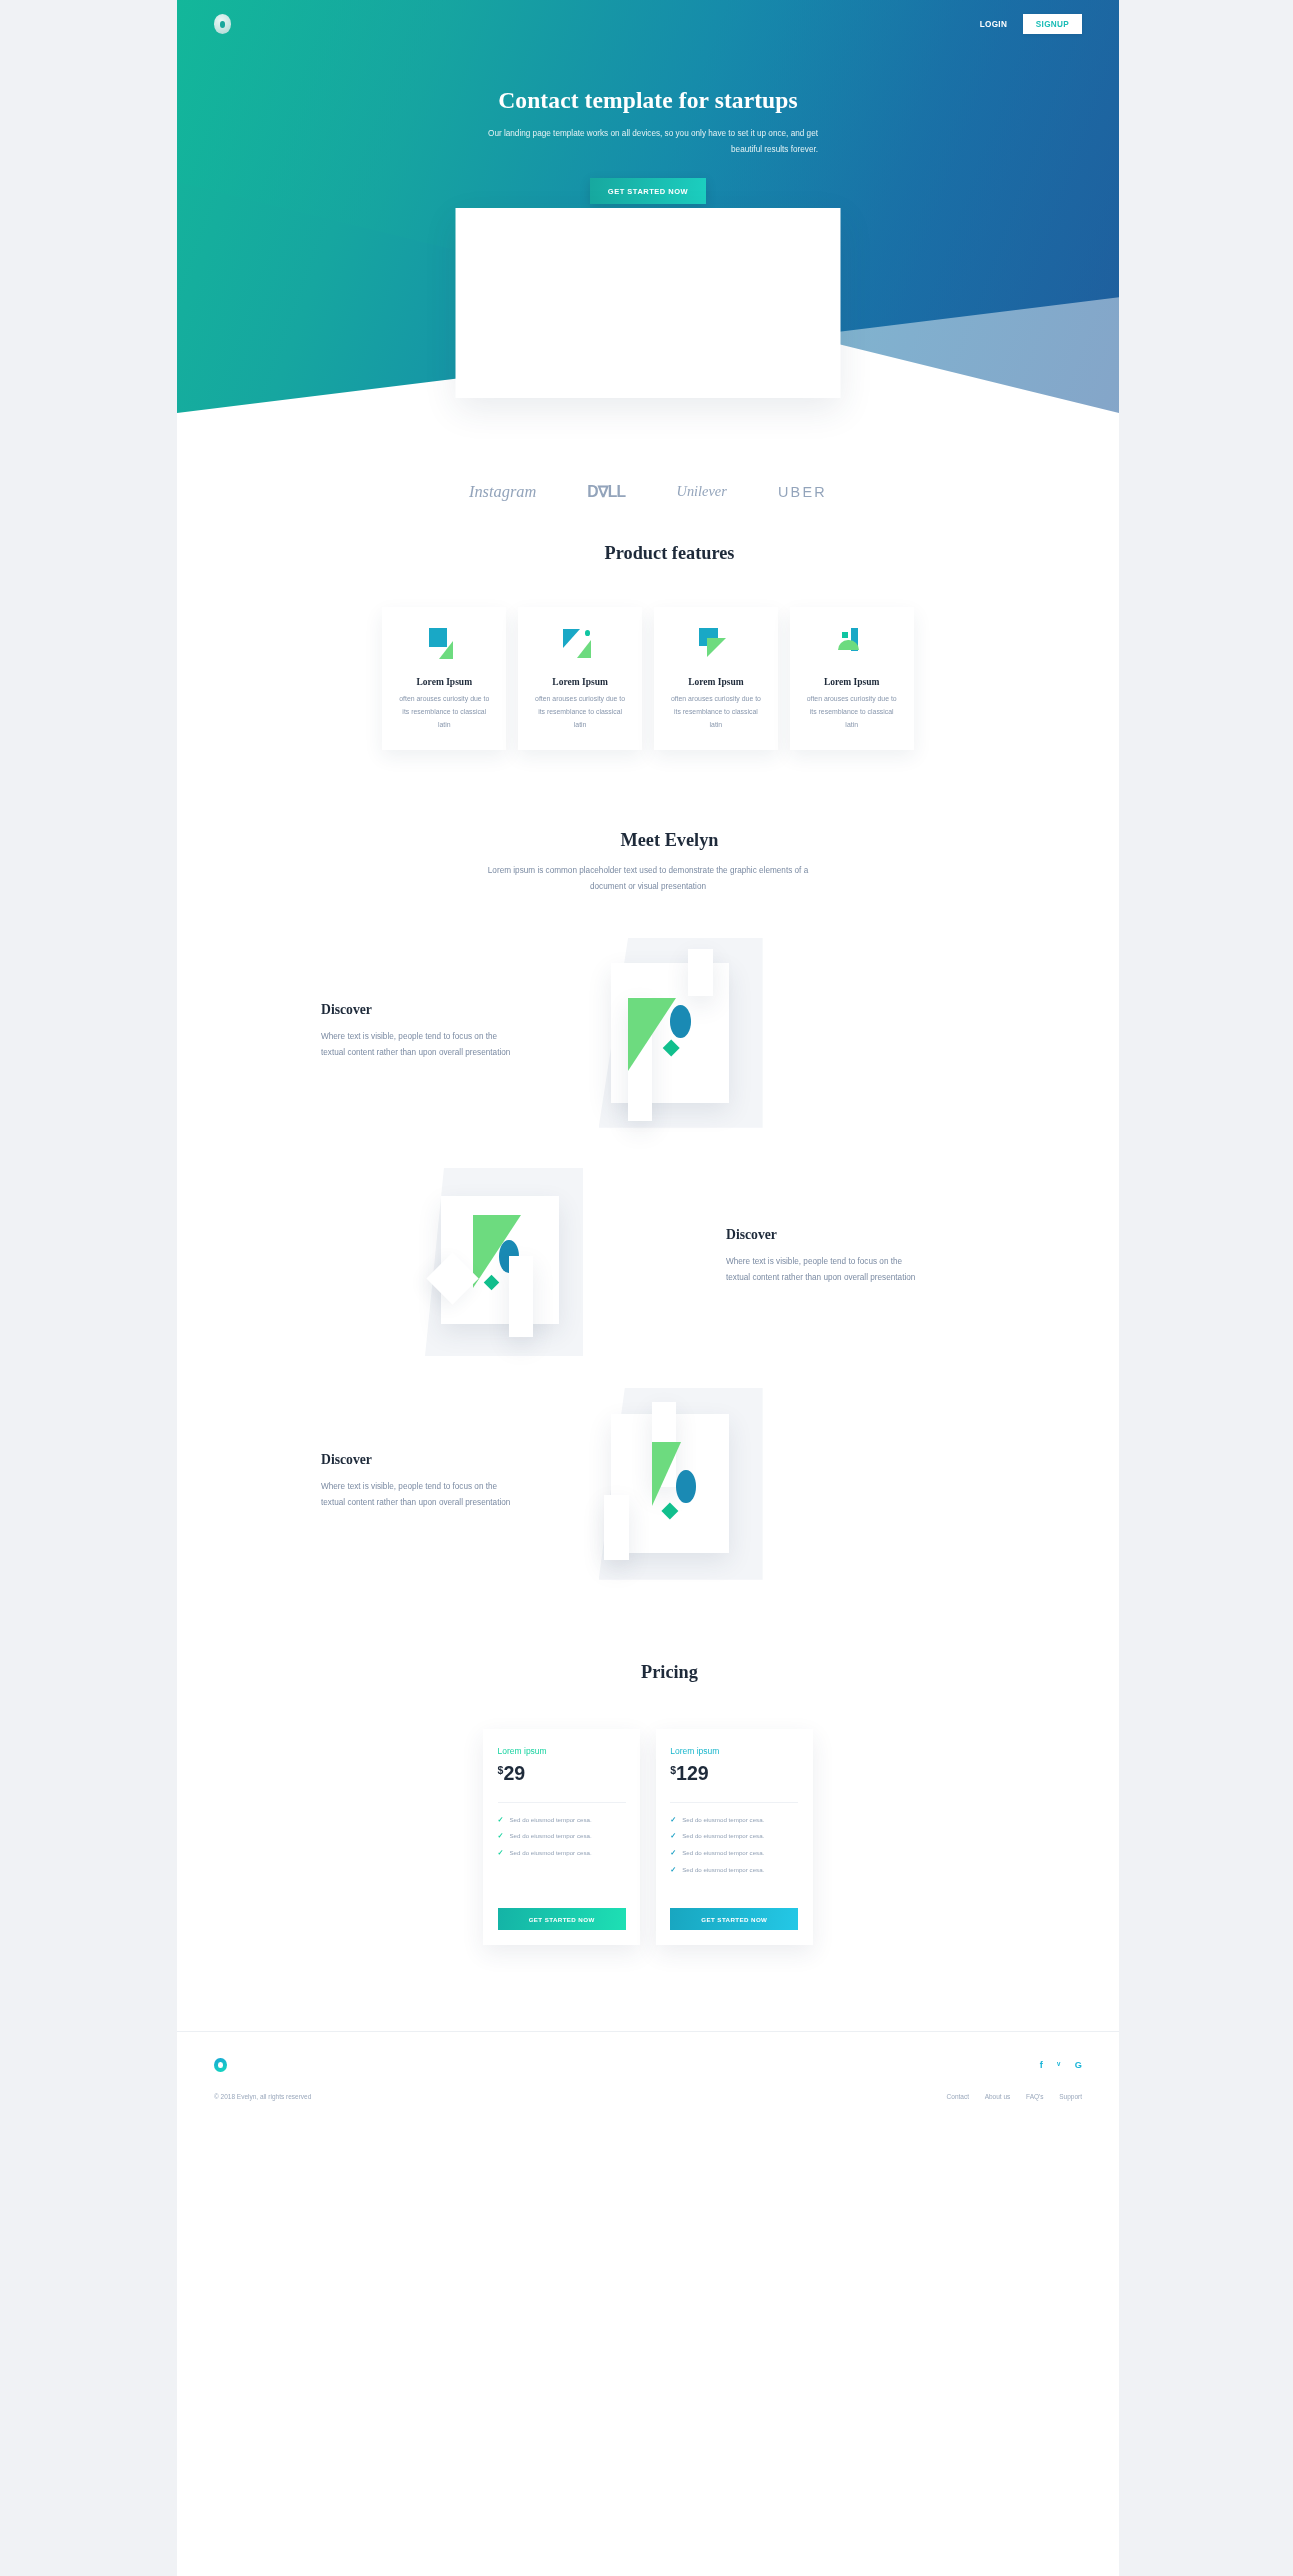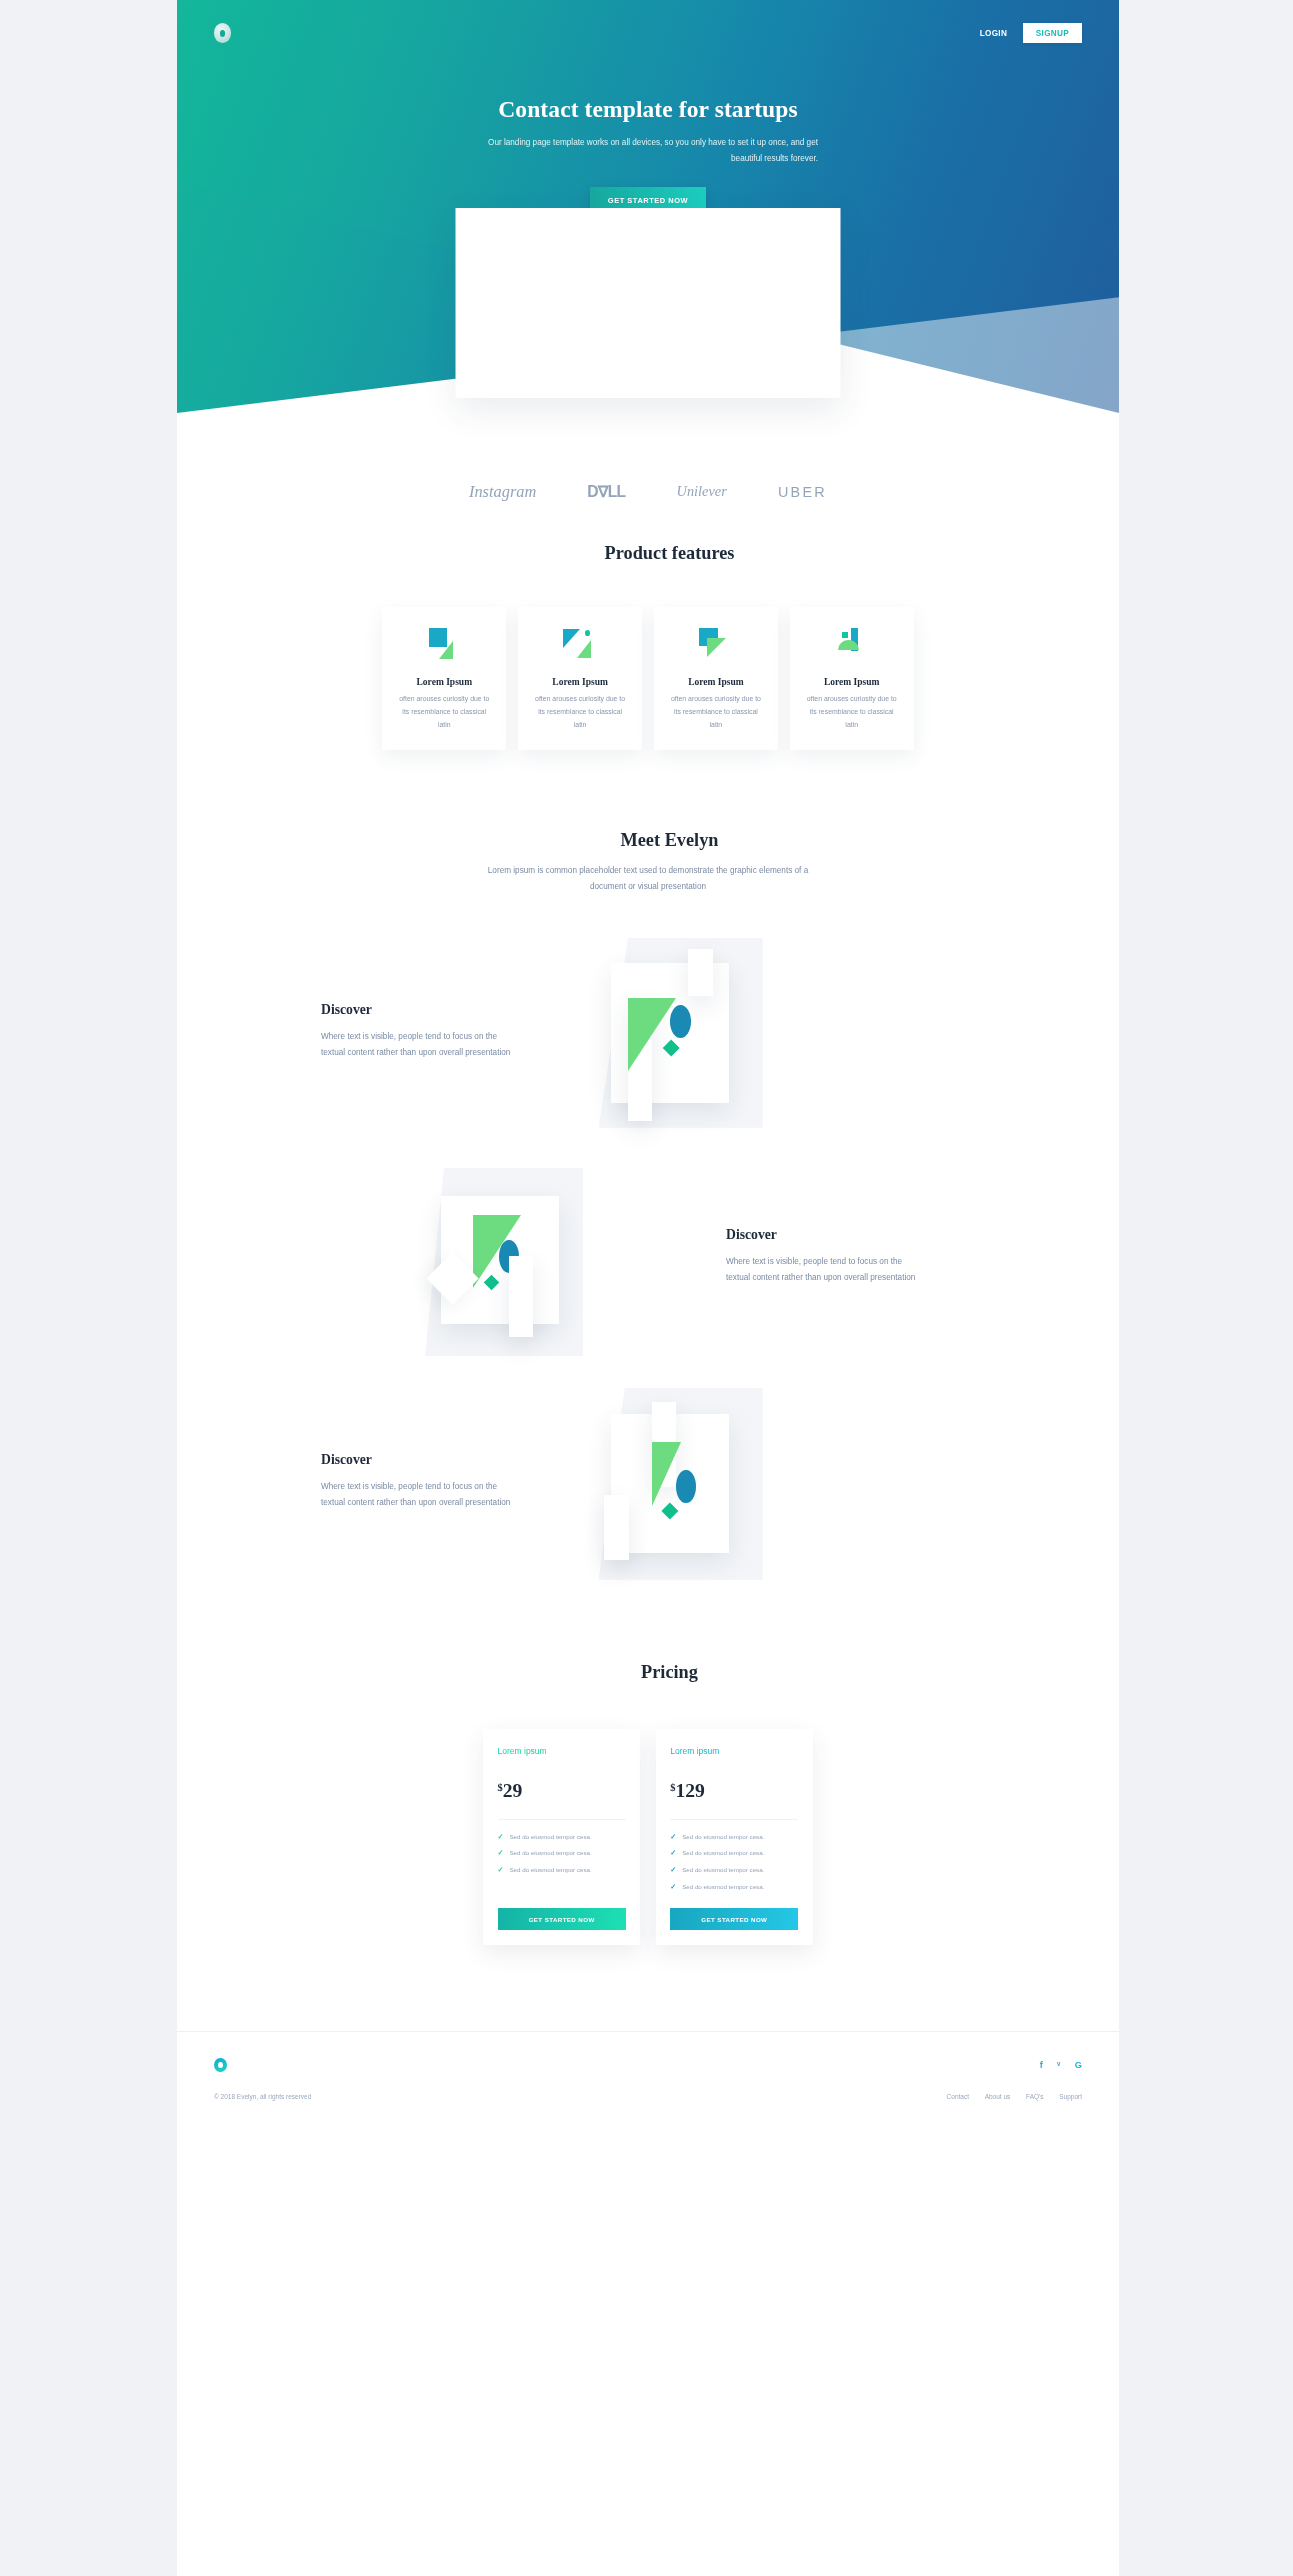--- a/index.html
+++ b/index.html
@@ -27,21 +27,21 @@
     position:absolute; inset:0;
     background:linear-gradient(110deg, #14b69a 0%, #16a6a0 22%, #1689ab 50%, #1a6ea6 72%, #1f5f9e 100%);
     clip-path: polygon(0 0, 100% 0, 100% 72%, 0 100%);
   }
   .hero-bg-2 {
     position:absolute; inset:0;
     background:linear-gradient(110deg, #12b89a 0%, #16a6a0 25%, #1689ab 55%, #1a6ea6 78%, #205c9c 100%);
     clip-path: polygon(0 0, 100% 0, 100% 100%, 0 44%);
     opacity:0.55;
   }
-  .hero-inner { position:relative; z-index:4;margin-top:9px; }
+  .hero-inner { position:relative; z-index:4; }
 
   .topbar {
     display:flex; align-items:center; justify-content:space-between;
     padding:9.2px 37px 0 37px;
     height:39px;
   }
   .logo-mark {
     width:17px; height:19.6px;
     border-radius:50%;
     background:radial-gradient(circle at 40% 32%, #e9f7f5 0%, #cfe9e6 45%, #a9d7d3 100%);
@@ -189,22 +189,22 @@
     width:157px; height:216px;
     background:#ffffff;
     box-shadow:0 7.8px 22px rgba(40,60,90,.09);
     padding:17px 14.4px 0 14.4px;
     display:flex; flex-direction:column;
   }
   .ptier { font-size:8.5px; }
   .ptier.a { color:#17d3a0; }
   .ptier.b { color:#18b6cc; }
   .pprice {
-    font-family:Liberation Serif, serif; font-weight:bold;
-    color:#1e2a3a; margin-top:24px;
+    font-family:Liberation Sans, sans-serif; font-weight:bold;
+    color:#1e2a3a; margin-top:6px;
   }
   .pprice .cur { font-size:10.5px; vertical-align:6.5px; }
   .pprice .amt { font-size:19.6px; }
   .pdiv { border-top:0.7px solid #eef1f5; margin-top:17px; }
   .plist { margin-top:11.8px; }
   .pitem {
     display:flex; align-items:center; gap:5.9px;
     font-size:6.2px; color:#93a2b6; margin-bottom:7.8px;
   }
   .pcheck { font-size:7.2px; font-weight:bold; }

